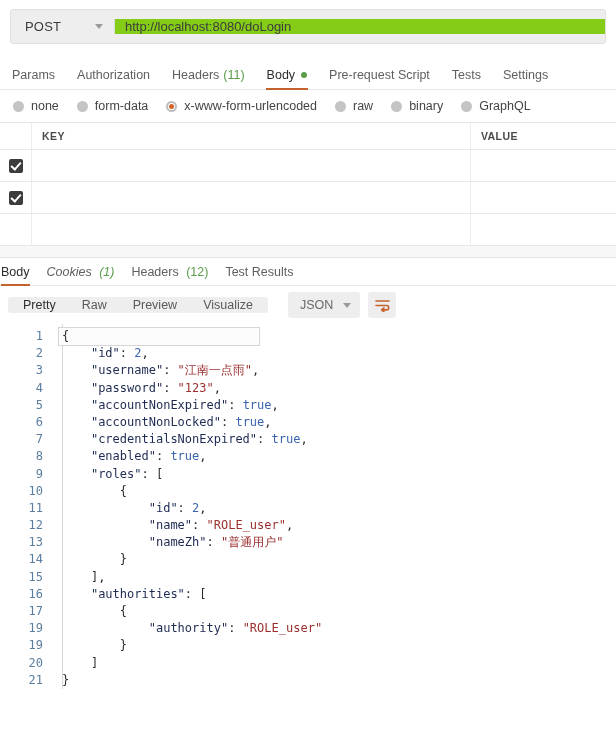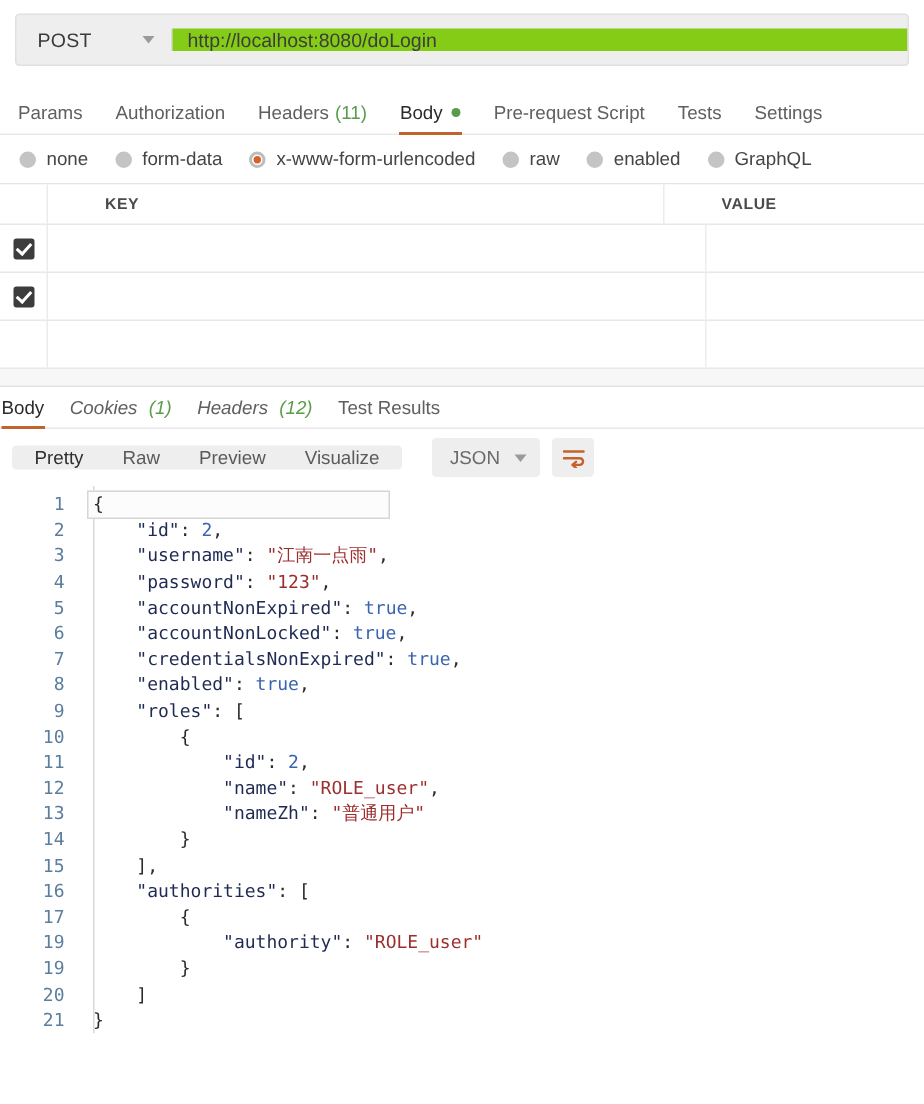--- a/index.html
+++ b/index.html
@@ -95,21 +95,21 @@
   .radio.sel::after {
     content:""; position:absolute;
     left: 1px; top: 1px; right: 1px; bottom: 1px;
     border-radius: 50%; background: #d4622b;
   }
   .radio-label { font-size: 12.5px; color: #454545; white-space: nowrap; }
 
   
   .kvtable { border-top: 1px solid #e4e4e4; }
   .kvrow { display: flex; border-bottom: 1px solid #e8e8e8; height: 31px; }
-  .kvrow.head { height: 26px; background: #fff; gap: 28px; }
+  .kvrow.head { height: 26px; background: #fff; }
   .c-check {
     width: 32px; flex: none;
     display: flex; align-items: center; justify-content: center;
     border-right: 1px solid #ececec;
     box-sizing: border-box;
   }
   .c-key {
     flex: 1;
     display: flex; align-items: center;
     padding-left: 10px;
@@ -289,21 +289,21 @@
       <div class="radio-opt">
         <span class="radio sel"></span>
         <span class="radio-label">x-www-form-urlencoded</span>
       </div>
       <div class="radio-opt">
         <span class="radio"></span>
         <span class="radio-label">raw</span>
       </div>
       <div class="radio-opt">
         <span class="radio"></span>
-        <span class="radio-label">enabled</span>
+        <span class="radio-label">binary</span>
       </div>
       <div class="radio-opt">
         <span class="radio"></span>
         <span class="radio-label">GraphQL</span>
       </div>
     </div>
 
   <div class="kvtable">
     <div class="kvrow head">
       <div class="c-check"></div>
@@ -343,21 +343,21 @@
           </div>
         </div>
       </div>
   </div>
 
   <div class="splitter"></div>
 
   <div class="resp-tabs" id="resp-tabs">
       <div class="resp-tab active" style="margin-left: 0px;"><span>Body</span></div>
       <div class="resp-tab" style="margin-left: 0px; font-style: italic;"><span>Cookies</span><span class="tab-count"> (1)</span></div>
-      <div class="resp-tab" style="margin-left: 0px; font-style: italic;"><span>Headers</span><span class="tab-count"> (12)</span></div>
+      <div class="resp-tab" style="margin-left: 0px;"><span>Headers</span><span class="tab-count"> (12)</span></div>
       <div class="resp-tab" style="margin-left: 0px;"><span>Test Results</span></div>
     </div>
 
   <div class="fmtbar">
     <div class="seg" id="view-modes">
         <div class="seg-item active">Pretty</div>
         <div class="seg-item">Raw</div>
         <div class="seg-item">Preview</div>
         <div class="seg-item">Visualize</div>
       </div>

